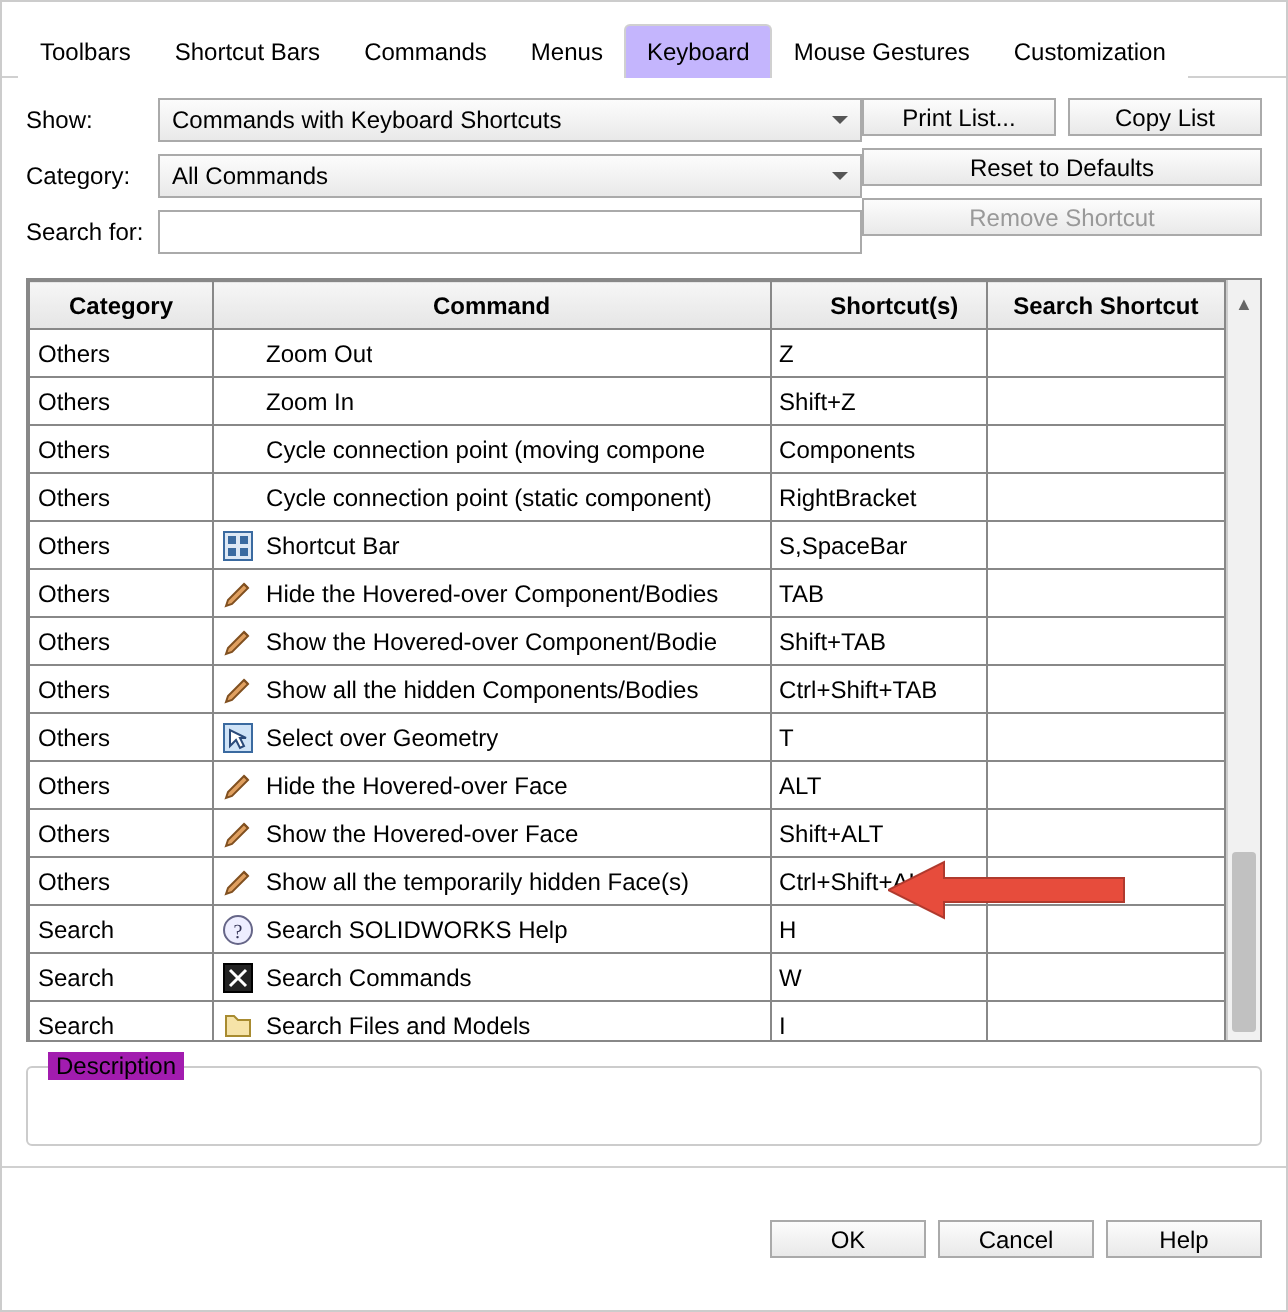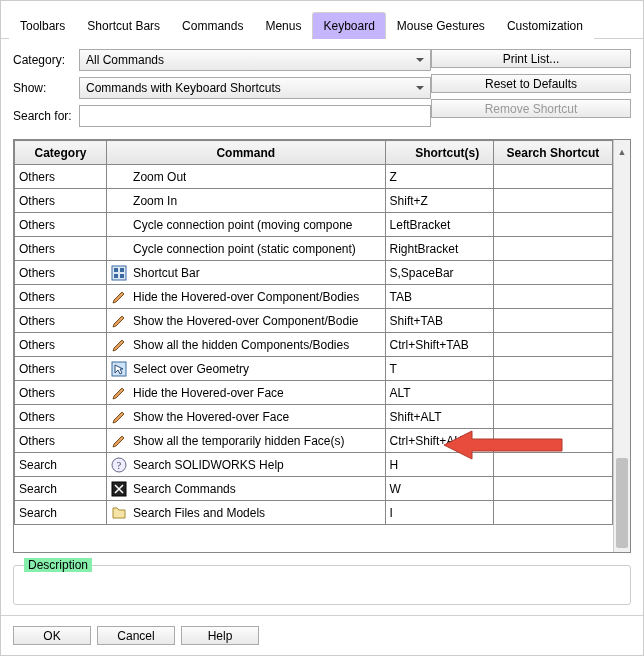--- a/index.html
+++ b/index.html
@@ -33,22 +33,22 @@
   th, td { border: 1px solid #888; padding: 3px 4px; font-size: 12px; text-align: left; background: #fff; height: 24px; }
   th { background: linear-gradient(#f6f6f6,#e5e5e5); font-weight: bold; text-align: center; font-size: 12px; }
   .col-cat { width: 85px; }
   .col-cmd { width: 250px; }
   .col-sc { width: 100px; padding-left: 20px; }
   .col-ssc { width: 110px; }
   .cmd-cell { display: flex; align-items: center; gap: 6px; }
   .icon { width: 16px; height: 16px; display: inline-flex; align-items: center; justify-content: center; flex-shrink: 0; }
   .icon svg { width: 16px; height: 16px; }
   .desc-group { border: 1px solid #ccc; border-radius: 3px; padding: 8px 10px 30px 10px; margin-top: 6px; position: relative; }
-  .desc-group .legend { position: absolute; top: -8px; left: 10px; background: #86efac; padding: 0 4px; font-size: 12px; text-align: right; }
-  .footer { border-top: 1px solid #d0d0d0; padding: 10px 12px; display: flex; gap: 6px; }
+  .desc-group .legend { position: absolute; top: -8px; left: 10px; background: #a21caf; padding: 0 4px; font-size: 12px; text-align: right; }
+  .footer { border-top: 1px solid #d0d0d0; padding: 26px 12px; display: flex; justify-content: flex-end; gap: 6px; }
   .footer .btn { min-width: 78px; }
   .arrow { position: absolute; left: 430px; top: 287px; z-index: 20; pointer-events: none; }
   .arrow svg { display: block; }
   .cmd-text { white-space: nowrap; overflow: hidden; }
 </style>
 </head>
 <body>
 
 <div class="window">
 
@@ -59,39 +59,40 @@
       <div class="tab">Menus</div>
       <div class="tab active">Keyboard</div>
       <div class="tab">Mouse Gestures</div>
       <div class="tab">Customization</div>
     </div>
 
   <div class="content">
     <div class="top-forms">
       <div class="left">
         <div class="form-row">
+          <div class="form-label">Show:</div>
+          <div class="dropdown">
+            <span>Commands with Keyboard Shortcuts</span>
+          </div>
+        </div>
+        <div class="form-row">
           <div class="form-label">Category:</div>
           <div class="dropdown">
             <span>All Commands</span>
           </div>
         </div>
         <div class="form-row">
-          <div class="form-label">Show:</div>
-          <div class="dropdown">
-            <span>Commands with Keyboard Shortcuts</span>
-          </div>
-        </div>
-        <div class="form-row">
           <div class="form-label">Search for:</div>
           <input class="searchbox" type="text" value="" style="">
         </div>
       </div>
       <div class="right">
         <div class="rt-row">
           <div class="btn">Print List...</div>
+          <div class="btn">Copy List</div>
         </div>
         <div class="btn">Reset to Defaults</div>
         <div class="btn disabled">Remove Shortcut</div>
       </div>
     </div>
 
     <div class="table-wrap">
       <div style="flex:1; overflow:hidden">
         <table>
           <thead>
@@ -126,21 +127,21 @@
                 <td></td>
               </tr>
               <tr>
                 <td>Others</td>
                 <td>
                   <div class="cmd-cell">
                     <span class="icon"></span>
                     <span class="cmd-text">Cycle connection point (moving compone</span>
                   </div>
                 </td>
-                <td>LeftBracket</td>
+                <td>Components</td>
                 <td></td>
               </tr>
               <tr>
                 <td>Others</td>
                 <td>
                   <div class="cmd-cell">
                     <span class="icon"></span>
                     <span class="cmd-text">Cycle connection point (static component)</span>
                   </div>
                 </td>

